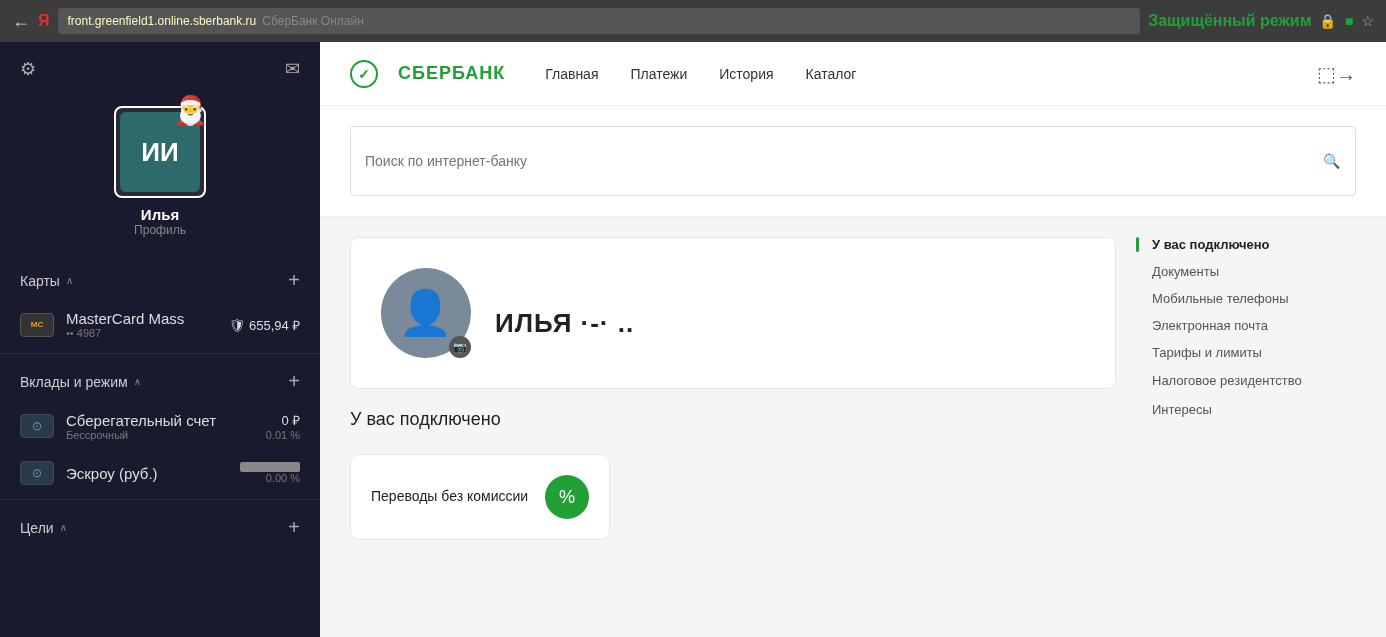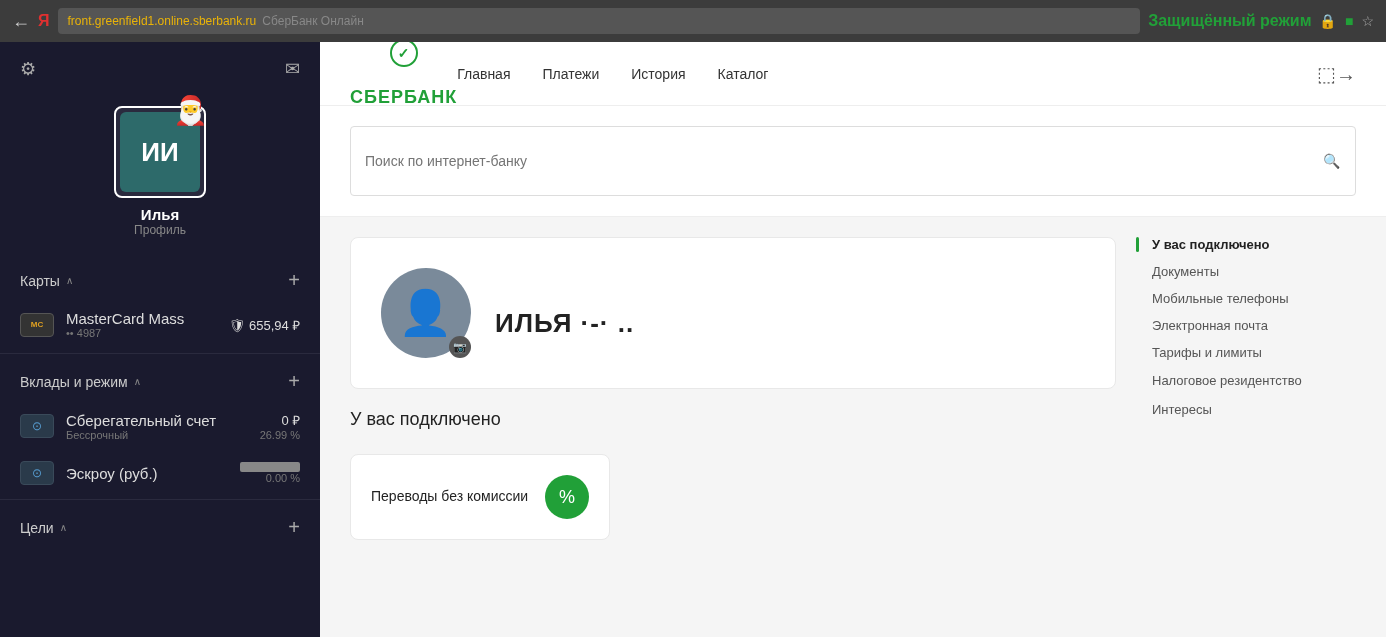--- a/index.html
+++ b/index.html
@@ -32,21 +32,21 @@
       flex: 1;
       background: #555;
       border-radius: 4px;
       height: 26px;
       display: flex;
       align-items: center;
       padding: 0 10px;
       gap: 6px;
     }
     .browser-address-text {
-      color: #eab308;
+      color: #fef9c3;
       font-size: 12px;
     }
     .browser-address-site {
       color: #888;
       font-size: 12px;
     }
     .browser-secure {
       color: #21a038;
       font-size: 16px;
       margin-left: auto;
@@ -244,21 +244,21 @@
       align-items: center;
       padding: 0 30px;
       height: 64px;
       border-bottom: 1px solid #eee;
       flex-shrink: 0;
     }
     .sber-logo {
       display: flex;
       align-items: center;
       gap: 20px;
-      flex-direction: column;
+      margin-right: 40px;
     }
     .sber-logo-icon {
       width: 28px;
       height: 28px;
       border-radius: 50%;
       border: 2.5px solid #21a038;
       display: flex;
       align-items: center;
       justify-content: center;
       position: relative;
@@ -547,21 +547,21 @@
     </div>
 
     <div class="sidebar-item">
       <div class="item-icon-savings">⊙</div>
       <div class="item-details">
         <div class="item-name">Сберегательный счет</div>
         <div class="item-sub">Бессрочный</div>
       </div>
       <div class="item-balance">
         <div class="item-amount">0 ₽</div>
-        <div class="item-percent">26.99 %</div>
+        <div class="item-percent">0.01 %</div>
       </div>
     </div>
 
     <div class="sidebar-item">
       <div class="item-icon-savings">⊙</div>
       <div class="item-details">
         <div class="item-name">Эскроу (руб.)</div>
         <div class="item-sub"></div>
       </div>
       <div class="item-balance">

